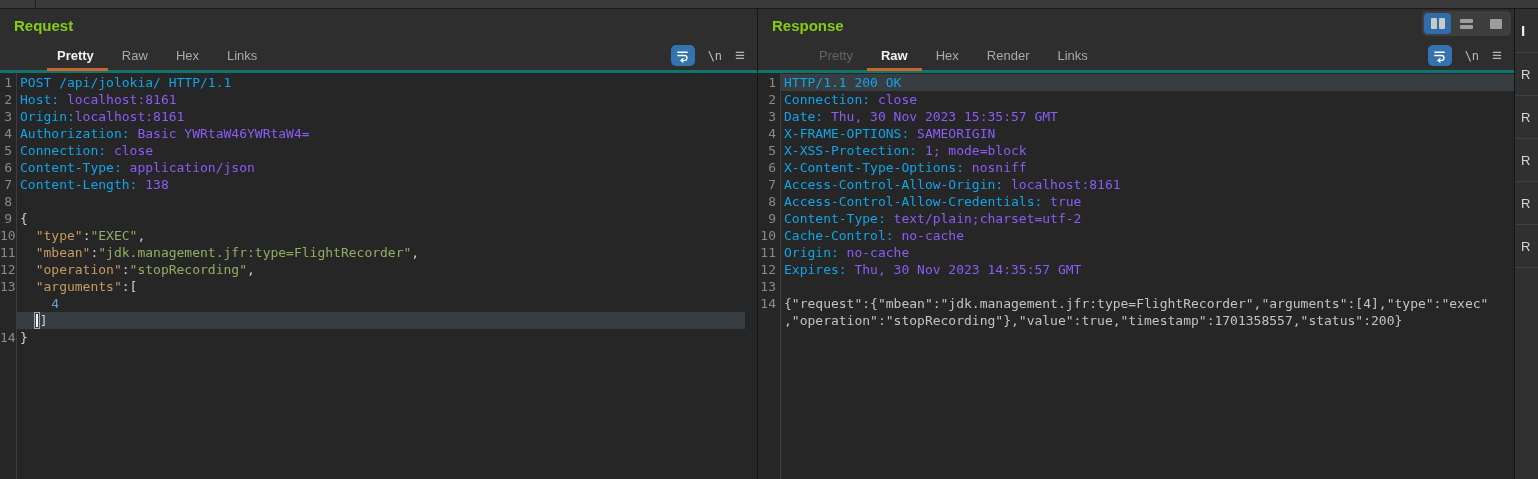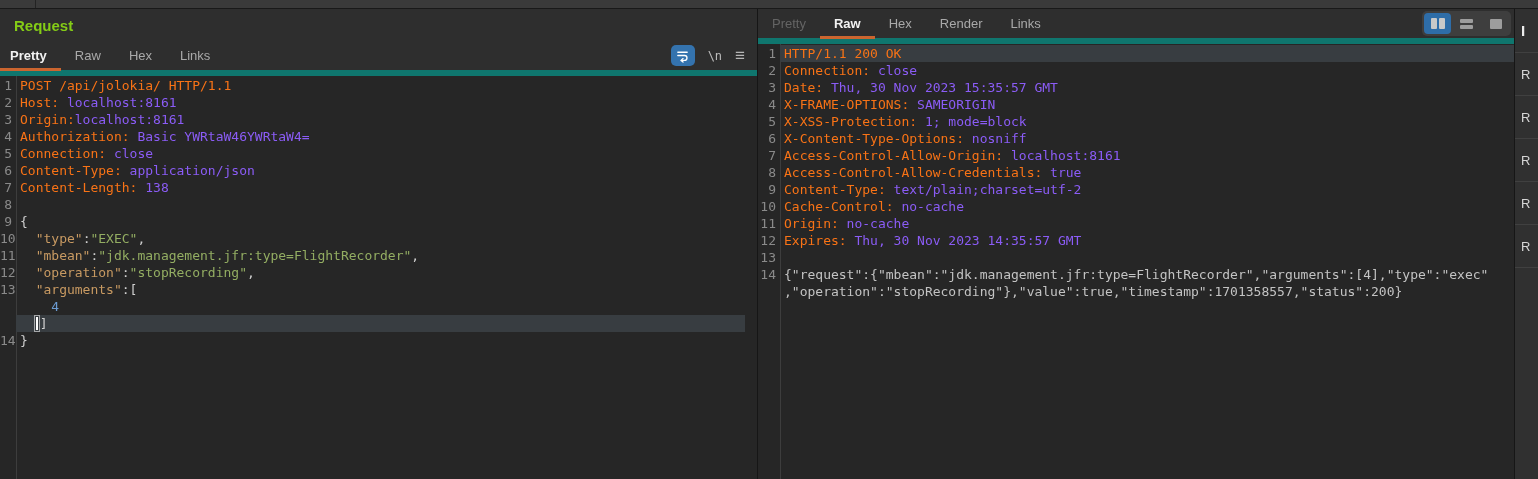--- a/index.html
+++ b/index.html
@@ -13,21 +13,21 @@
   .top-strip .notch{position:absolute;left:35px;top:0;bottom:0;width:1px;background:#232323;}
 
   .main{display:flex;height:470px;}
 
   .panel{display:flex;flex-direction:column;background:#2e2e2e;position:relative;}
   .panel.request{width:757px;border-right:1px solid #161616;}
   .panel.response{width:756px;border-right:1px solid #161616;}
 
   .panel-title{font-size:15px;font-weight:bold;color:#84cc16;padding:8px 14px 7px 14px;}
 
-  .tabs-row{display:flex;align-items:stretch;height:29px;border-bottom:6px solid #0f766e;position:relative;}
+  .tabs-row{display:flex;align-items:stretch;height:29px;border-bottom:3px solid #0f766e;position:relative;padding-left:47px;}
   .tab{display:flex;align-items:center;padding:0 14px;font-size:13px;color:#a9a9a9;position:relative;cursor:default;}
   .tab.first-req{padding-left:10px;}
   .tab.first-res{padding-left:14px;}
   .tab.selected{color:#f2f2f2;font-weight:bold;}
   .tab.selected::after{content:"";position:absolute;left:0;right:0;bottom:-1px;height:3px;background:#cb652f;}
   .tab.disabled{color:#646464;}
 
   .toolbar{margin-left:auto;display:flex;align-items:center;gap:13px;padding-right:12px;}
   .wrap-btn{width:24px;height:21px;background:#3473ae;border-radius:5px;display:flex;align-items:center;justify-content:center;}
   .nl-label{font-family:"DejaVu Sans Mono",monospace;font-size:12px;color:#bdbdbd;}
@@ -39,21 +39,21 @@
   .editor.req::before{left:16px;}
   .editor.res::before{left:22px;}
   .code-line{display:flex;height:17px;white-space:pre;position:relative;z-index:1;}
   .gutter-num{flex:none;text-align:right;color:#8a8a8a;padding-right:4px;}
   .editor.req .gutter-num{width:12px;}
   .editor.res .gutter-num{width:18px;}
   .code-text{flex:1;padding-left:4px;color:#d0d0d0;}
   .code-line.hl .code-text{background:#383d41;}
   .editor.req .code-line.hl .code-text{margin-right:12px;}
 
-  .seg.hn{color:#f97316;}
+  .seg.hn{color:#0ea5e9;}
   .seg.hv{color:#8b5cf6;}
   .seg.key{color:#c89a62;}
   .seg.str{color:#93ad62;}
   .seg.num{color:#6b9bd2;}
   .seg.pn{color:#d0d0d0;}
   .seg.body{color:#c3c3c3;}
   .caret{display:inline-block;width:2px;height:13px;background:#ffffff;vertical-align:-2px;margin-right:2px;outline:1px solid rgba(255,255,255,.55);outline-offset:1px;}
 
   
   .layout-group{position:absolute;right:3px;top:2px;background:#3e3e3e;border-radius:5px;padding:2px;display:flex;gap:2px;z-index:5;}
@@ -139,20 +139,21 @@
             <span class="hbar"></span>
             <span class="hbar"></span>
           </span>
       </div>
       <div class="layout-btn">
         <span class="lb-ico">
             <span class="sq"></span>
           </span>
       </div>
     </div>
+    <div class="panel-title">Response</div>
     <div class="tabs-row">
       <div class="tab first-res disabled">
           <span>Pretty</span>
         </div>
       <div class="tab selected">
           <span>Raw</span>
         </div>
       <div class="tab">
           <span>Hex</span>
         </div>

